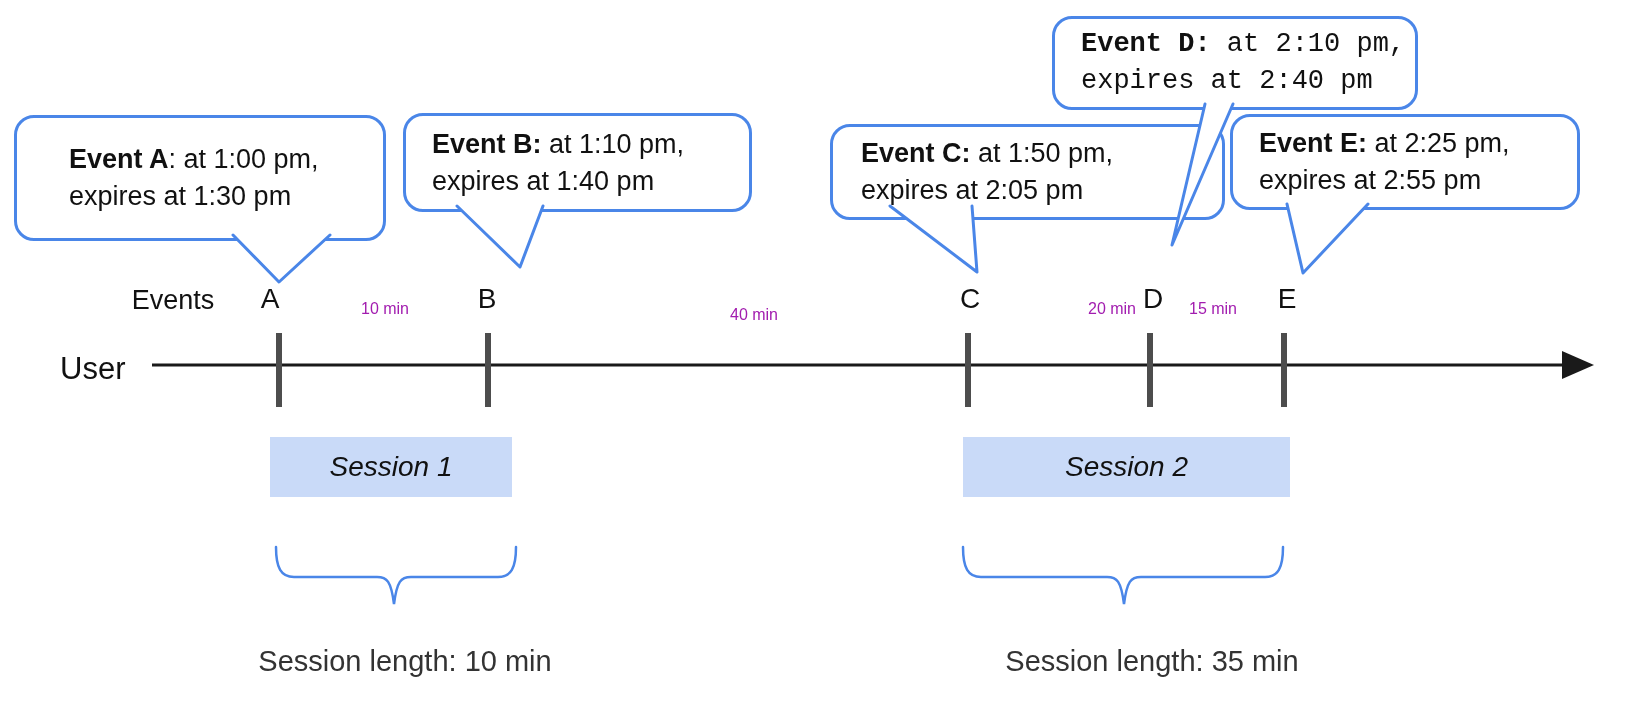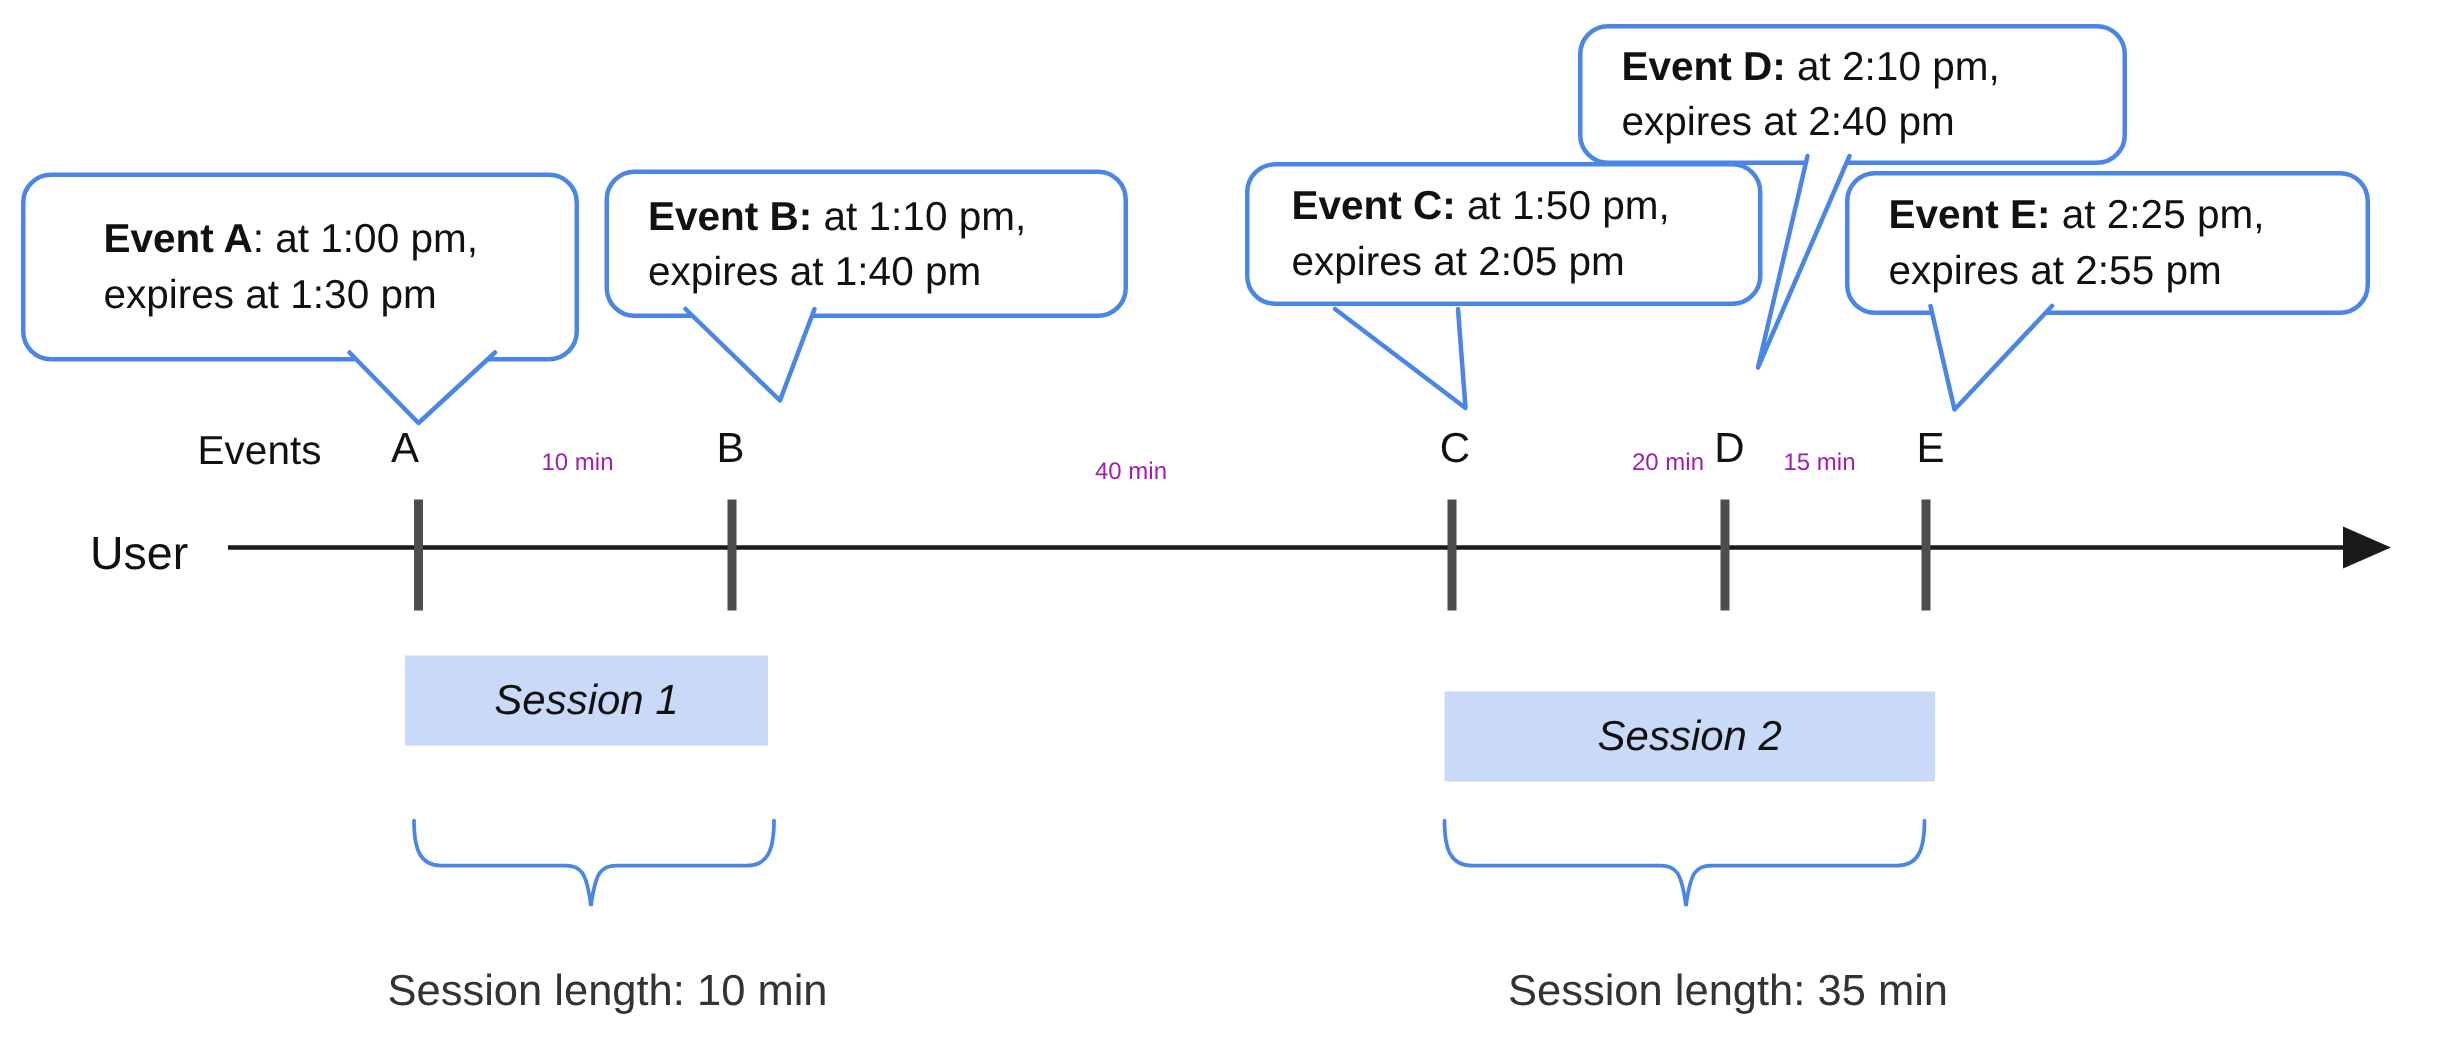--- a/index.html
+++ b/index.html
@@ -54,26 +54,26 @@
   <div class="bubble" style="left:14px;top:115px;width:372px;height:126px;padding-left:52px;">
     <div class="b-line"><b>Event A</b><span>: at 1:00 pm,</span></div>
     <div class="b-line">expires at 1:30 pm</div>
   </div>
 
   <div class="bubble" style="left:403px;top:113px;width:349px;height:99px;padding-left:26px;">
     <div class="b-line"><b>Event B:</b><span> at 1:10 pm,</span></div>
     <div class="b-line">expires at 1:40 pm</div>
   </div>
 
-  <div class="bubble" style="left:830px;top:108px;width:345px;height:96px;padding-left:28px;">
+  <div class="bubble" style="left:830px;top:124px;width:395px;height:96px;padding-left:28px;">
     <div class="b-line"><b>Event C:</b><span> at 1:50 pm,</span></div>
     <div class="b-line">expires at 2:05 pm</div>
   </div>
 
-  <div class="bubble" style="left:1052px;top:16px;width:366px;height:94px;padding-left:26px;">
+  <div class="bubble" style="left:1052px;top:16px;width:366px;height:94px;padding-left:26px;font-family:Liberation Mono, monospace;">
     <div class="b-line"><b>Event D:</b><span> at 2:10 pm,</span></div>
     <div class="b-line">expires at 2:40 pm</div>
   </div>
 
   <div class="bubble" style="left:1230px;top:114px;width:350px;height:96px;padding-left:26px;">
     <div class="b-line"><b>Event E:</b><span> at 2:25 pm,</span></div>
     <div class="b-line">expires at 2:55 pm</div>
   </div>
 
   <div class="lbl events-lbl" style="left:173px;top:285px;">Events</div>
@@ -86,21 +86,21 @@
   <div class="lbl letter" style="left:1287px;top:283px;">E</div>
 
   <div class="lbl gap" style="left:385px;top:300px;">10 min</div>
   <div class="lbl gap" style="left:754px;top:306px;">40 min</div>
   <div class="lbl gap" style="left:1112px;top:300px;text-align:right;">20 min</div>
   <div class="lbl gap" style="left:1213px;top:300px;">15 min</div>
 
   <div class="session-box" style="left:270px;width:242px;">
     <span>Session 1</span>
   </div>
-  <div class="session-box" style="left:963px;width:327px;margin-top:24px;">
+  <div class="session-box" style="left:963px;width:327px;">
     <span>Session 2</span>
   </div>
 
   <div class="length-lbl" style="left:405px;">Session length: 10 min</div>
   <div class="length-lbl" style="left:1152px;">Session length: 35 min</div>
 
   <svg class="overlay" width="1634" height="702" viewBox="0 0 1634 702">
 
     <line class="axis-line" x1="152" y1="365" x2="1566" y2="365"></line>
     <polygon class="arrowhead" points="1562,351 1562,379 1594,365"></polygon>

